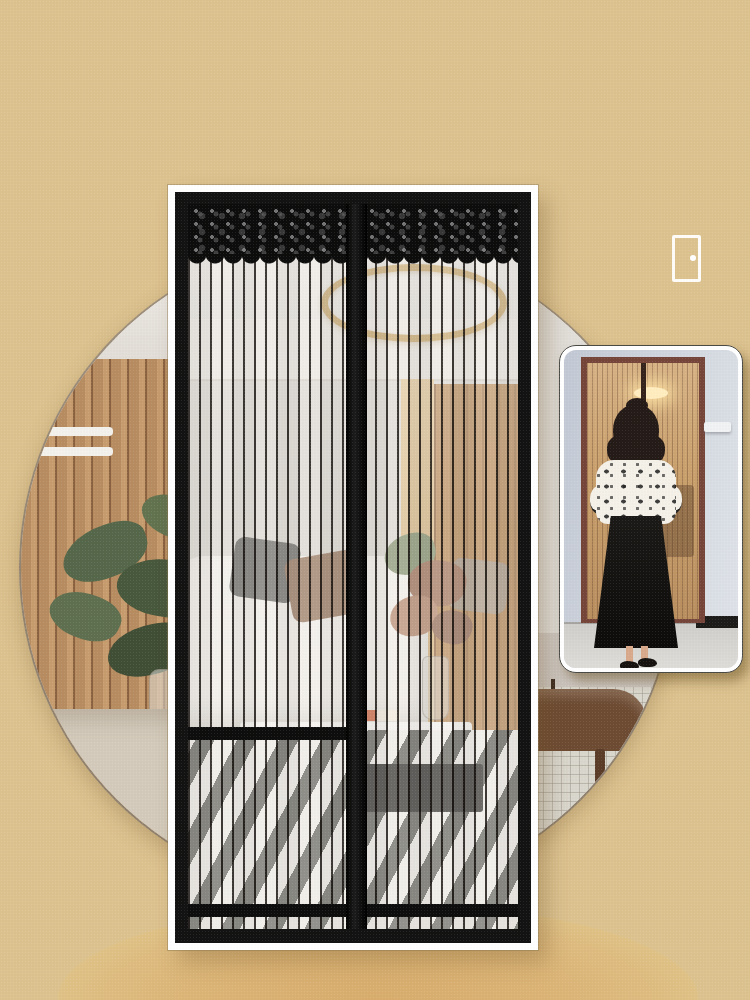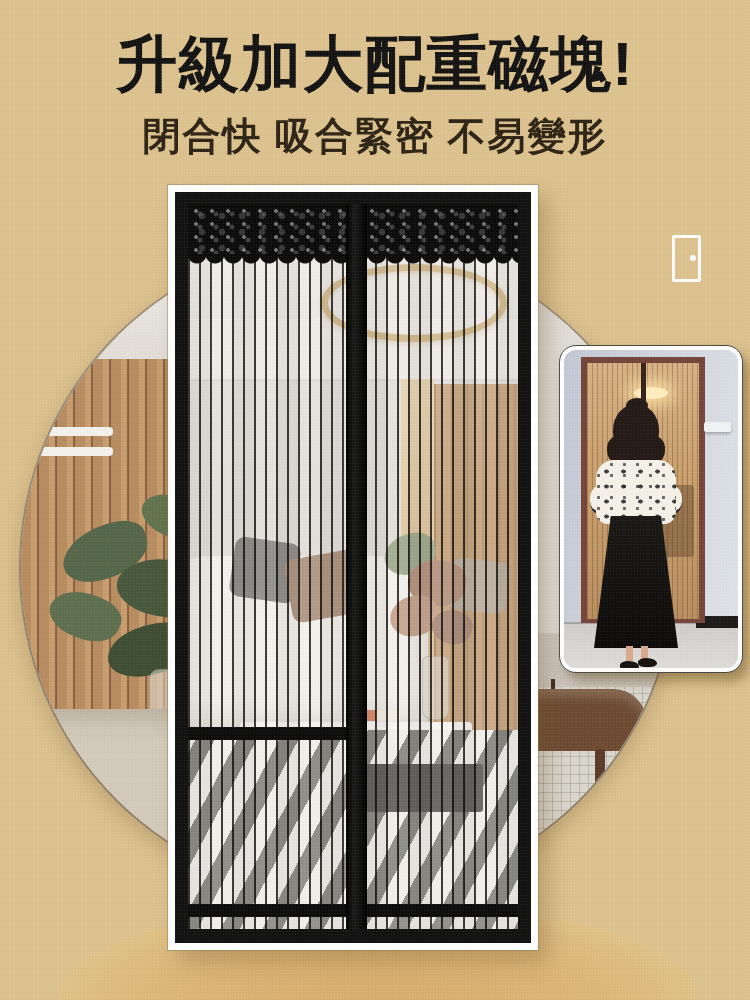--- a/index.html
+++ b/index.html
@@ -218,22 +218,20 @@
   .w-ankle.l { left:40px; } .w-ankle.r { left:55px; }
   .w-shoe { position:absolute; top:259px; width:19px; height:9px;
     background:#151210; border-radius:45% 60% 40% 40%; }
   .w-shoe.l { left:34px; } .w-shoe.r { left:52px; top:256px; }
 </style>
 </head>
 <body>
 
 <div class="canvas">
 
-  <div class="title">升級加大配重磁塊!</div>
-  <div class="subtitle">閉合快 吸合緊密 不易變形</div>
 
   <div class="door-icon">
     <div class="knob"></div>
   </div>
 
   <div class="ground-shadow"></div>
 
   <div class="circle-photo">
     <div class="cp-ceiling"></div>
     <div class="cp-slats"></div>

